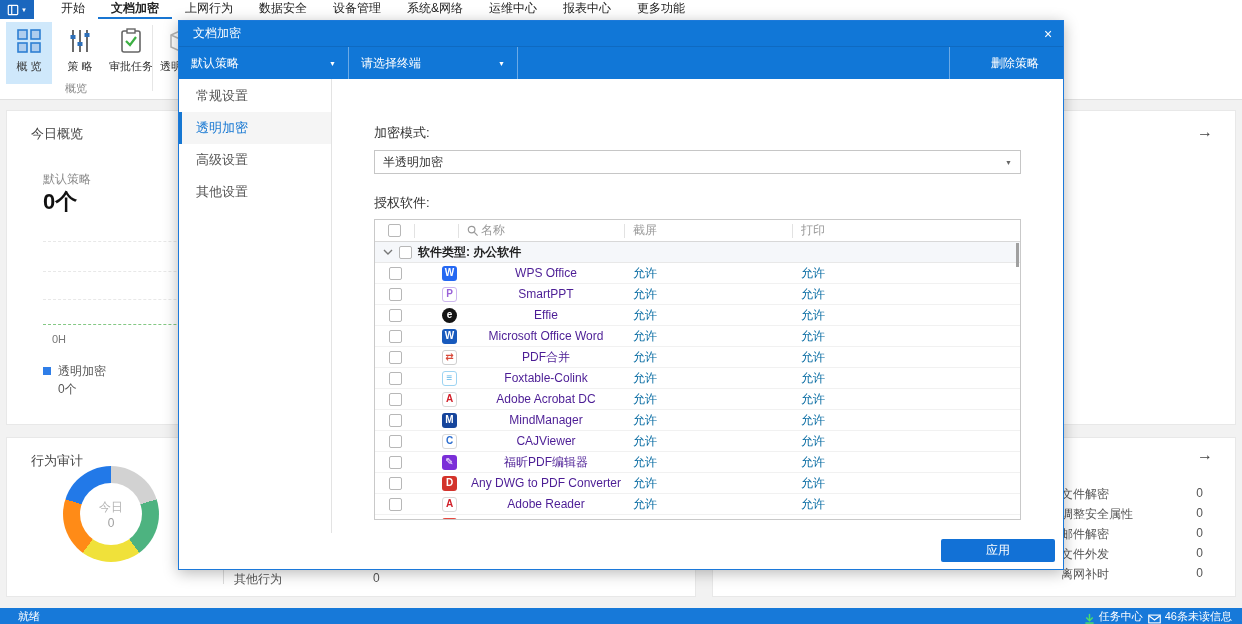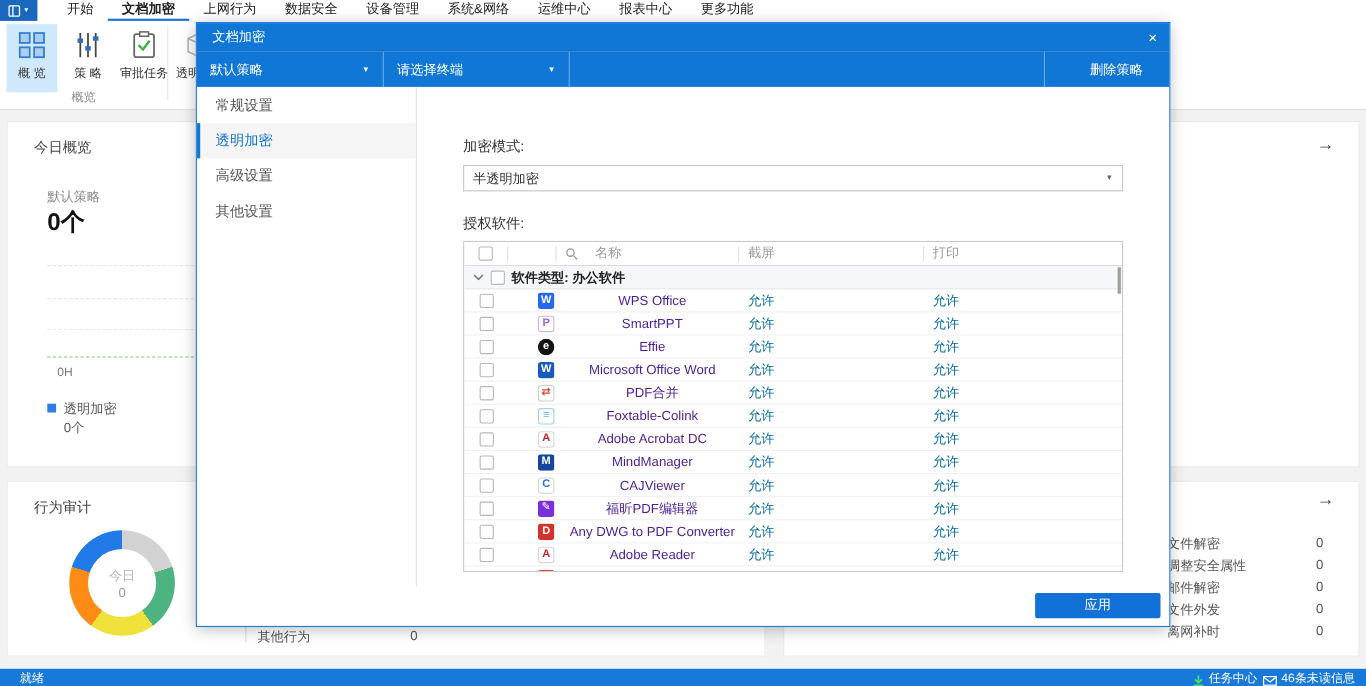--- a/index.html
+++ b/index.html
@@ -34,21 +34,21 @@
   .card-title { position:absolute; left:24px; top:14px; font-size:13px; color:#444; }
   .stat-label { position:absolute; left:36px; top:60px; font-size:12px; color:#8a8a8a; }
   .stat-value { position:absolute; left:36px; top:76px; font-size:22px; font-weight:bold; color:#111; }
   .mini-chart { position:absolute; left:36px; top:130px; width:620px; height:84px; border-bottom:1px dashed #84c884; }
   .mini-chart .gl { position:absolute; left:0; right:0; border-top:1px dashed #e8e8e8; }
   .axis-label { position:absolute; left:45px; top:222px; font-size:11px; color:#777; }
   .legend { position:absolute; left:36px; top:252px; font-size:12px; color:#555; }
   .legend-swatch { display:inline-block; width:8px; height:8px; margin-right:7px; background:#2f7ee8; }
   .legend-value { position:absolute; left:51px; top:270px; font-size:12px; color:#555; }
 
-  .donut { position:absolute; left:56px; top:44px; width:96px; height:96px; border-radius:50%; display:flex; align-items:center; justify-content:center; }
+  .donut { position:absolute; left:56px; top:28px; width:96px; height:96px; border-radius:50%; display:flex; align-items:center; justify-content:center; }
   .donut-hole { width:62px; height:62px; border-radius:50%; background:#fff; display:flex; flex-direction:column; align-items:center; justify-content:center; }
   .donut-hole .dl { font-size:12px; color:#b5b5b5; }
   .donut-hole .dv { font-size:12px; color:#9e9e9e; }
   .hidden-row-divider { position:absolute; left:216px; top:132px; width:1px; height:14px; background:#ddd; }
   .hidden-row-label { position:absolute; left:227px; top:133px; font-size:12px; color:#555; }
   .hidden-row-value { position:absolute; left:366px; top:133px; font-size:12px; color:#555; }
 
   .card-arrow { position:absolute; right:22px; top:12px; font-size:16px; color:#444; cursor:pointer; }
   .card-rbottom .card-arrow { top:8px; }
   .r-rows { position:absolute; left:0; right:0; top:48px; }
@@ -68,33 +68,33 @@
   .modal-title { font-size:12px; margin-left:14px; }
   .modal-close { margin-left:auto; width:30px; text-align:center; font-size:14px; cursor:pointer; }
   .modal-toolbar { height:32px; background:#1177d7; color:#fff; display:flex; align-items:stretch; flex:0 0 auto; }
   .tb-dd { width:170px; display:flex; align-items:center; justify-content:space-between; padding:0 12px; border-right:1px solid rgba(255,255,255,.38); font-size:12px; cursor:pointer; }
   .tb-dd.dd2 { width:169px; }
   .tb-dd .caret { font-size:7px; }
   .tb-spacer { flex:1; }
   .tb-delete { width:114px; border-left:1px solid rgba(255,255,255,.38); display:flex; align-items:center; justify-content:center; font-size:12px; cursor:pointer;padding-left:17px; }
 
   .modal-body { flex:1; display:flex; position:relative; }
-  .modal-sidebar { width:200px; border-right:1px solid #e3e3e3; padding-top:1px; }
+  .modal-sidebar { width:153px; border-right:1px solid #e3e3e3; padding-top:1px; }
   .side-item { height:32px; line-height:32px; padding-left:14px; font-size:13px; color:#555; cursor:pointer; border-left:3px solid transparent; }
   .side-item.selected { background:#f5f5f5; color:#1677d2; border-left-color:#1677d2; }
 
   .modal-main { flex:1; padding:45px 42px 0 42px; position:relative; }
   .field-label { font-size:13px; color:#333; margin-bottom:8px; }
   .select { height:24px; border:1px solid #c6c6c6; display:flex; align-items:center; padding:0 8px; font-size:12px; color:#333; cursor:pointer; }
   .select .caret { margin-left:auto; font-size:7px; color:#666; }
   .field-label2 { margin-top:20px; margin-bottom:7px; }
 
   .sw-table { border:1px solid #c9c9c9; height:301px; overflow:hidden; position:relative; }
   .t-header { height:22px; display:grid; grid-template-columns:40px 44px 166px 168px auto; align-items:center; border-bottom:1px solid #d8d8d8; color:#999; font-size:12px; }
-  .hcell { height:14px; display:flex; align-items:center; border-right:1px solid #e2e2e2; padding-left:8px; gap:15px; }
+  .hcell { height:14px; display:flex; align-items:center; border-right:1px solid #e2e2e2; padding-left:8px; gap:2px; }
   .hcell.center { justify-content:center; padding-left:0; }
   .hcell.last { border-right:none; }
   .checkbox { width:13px; height:13px; border:1px solid #b7b7b7; background:#fff; border-radius:2px; flex:0 0 auto; cursor:pointer; }
   .t-group { height:21px; display:flex; align-items:center; gap:6px; padding-left:8px; background:#f5f7fa; border-bottom:1px solid #e8e8e8; }
   .t-group .glabel { font-size:12px; font-weight:bold; color:#222; }
   .t-row { height:21px; display:grid; grid-template-columns:40px 44px 166px 168px auto; align-items:center; border-bottom:1px solid #f1f1f1; }
   .t-row .c1 { display:flex; justify-content:center; }
   .t-row .c2 { display:flex; justify-content:flex-end; padding-right:2px; }
   .app-icon { width:15px; height:15px; border-radius:3px; border:1px solid transparent; display:flex; align-items:center; justify-content:center; font-size:10px; font-weight:bold; line-height:1; }
   .t-row .name { padding-left:8px; font-size:12px; color:#4c1d95; white-space:nowrap;text-align:center; }

